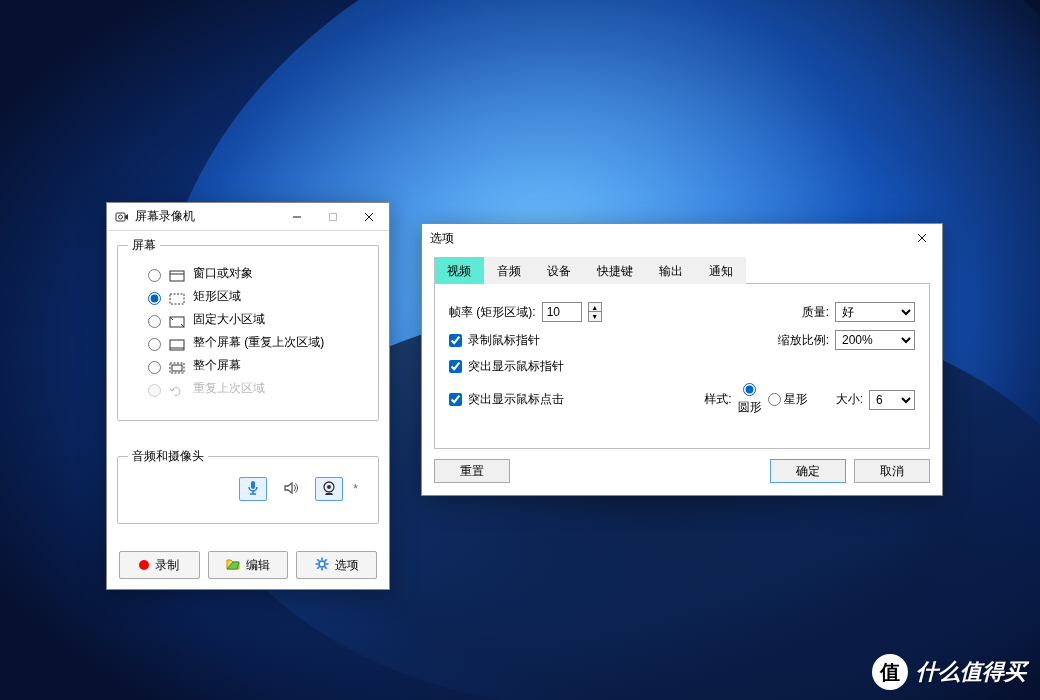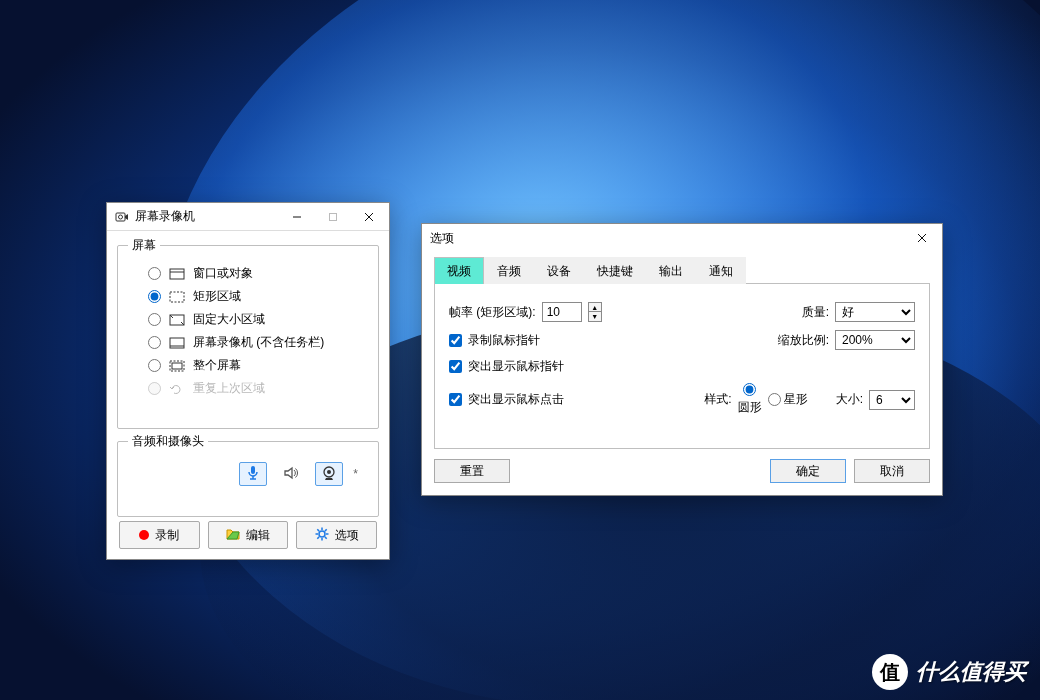--- a/index.html
+++ b/index.html
@@ -20,24 +20,24 @@
 .titlebar { display:flex; align-items:center; height:28px; padding:0 2px 0 8px; background:#fff; border-bottom:1px solid #ddd; }
 .titlebar .app-icon { width:14px; height:14px; margin-right:6px; display:flex; align-items:center; justify-content:center; }
 .titlebar .title { flex:1; }
 .titlebar .winbtn { width:36px; height:26px; display:flex; align-items:center; justify-content:center; color:#333; }
 .titlebar .winbtn svg { width:10px; height:10px; stroke:#111; fill:none; }
 
 
 .recorder { left:106px; top:202px; width:284px; }
 .recorder .body { padding:6px 10px 10px 10px; }
 
-fieldset.group { border:1px solid #bfbfbf; border-radius:2px; padding:8px 8px 28px 8px; margin-bottom:4px; }
+fieldset.group { border:1px solid #bfbfbf; border-radius:2px; padding:8px 8px 20px 8px; margin-bottom:27px; }
 fieldset.group > legend { padding:0 4px; margin-left:2px; }
 
-.radio-row { display:flex; align-items:center; gap:8px; padding:3px 0 3px 22px; }
+.radio-row { display:flex; align-items:flex-end; gap:8px; padding:3px 0 3px 22px; }
 .radio-row input[type=radio] { width:13px; height:13px; accent-color:#0066cc; }
 .radio-row .opt-icon { width:16px; height:12px; display:flex; align-items:center; justify-content:center; }
 .radio-row .opt-icon svg { width:16px; height:12px; }
 .radio-row.disabled { color:#b8b8b8; }
 .radio-row.disabled .opt-icon svg { stroke:#b8b8b8; }
 
 .audio-row { display:flex; align-items:center; gap:10px; padding:4px 8px 2px 8px; }
 .audio-spacer { flex:1; }
 .iconbtn { width:28px; height:24px; display:flex; align-items:center; justify-content:center; border:1px solid transparent; border-radius:2px; }
 .iconbtn.selected { border-color:#5aa0e6; background:#e6f2ff; }
@@ -146,21 +146,21 @@
       </label>
 
       <label class="radio-row">
         <input type="radio" name="scr" style="">
         <span class="opt-icon">
             <svg viewBox="0 0 16 12">
               <rect x="1" y="1" width="14" height="10" fill="none" stroke="#333"></rect>
               <line x1="1" y1="9" x2="15" y2="9" stroke="#333"></line>
             </svg>
           </span>
-        <span>屏幕录像机 (不含任务栏)</span>
+        <span>整个屏幕 (重复上次区域)</span>
       </label>
 
       <label class="radio-row">
         <input type="radio" name="scr" style="">
         <span class="opt-icon">
             <svg viewBox="0 0 16 12">
               <rect x="1" y="1" width="14" height="10" fill="none" stroke="#333" stroke-dasharray="2 1.5"></rect>
               <rect x="3" y="3" width="10" height="6" fill="none" stroke="#333"></rect>
             </svg>
           </span>

